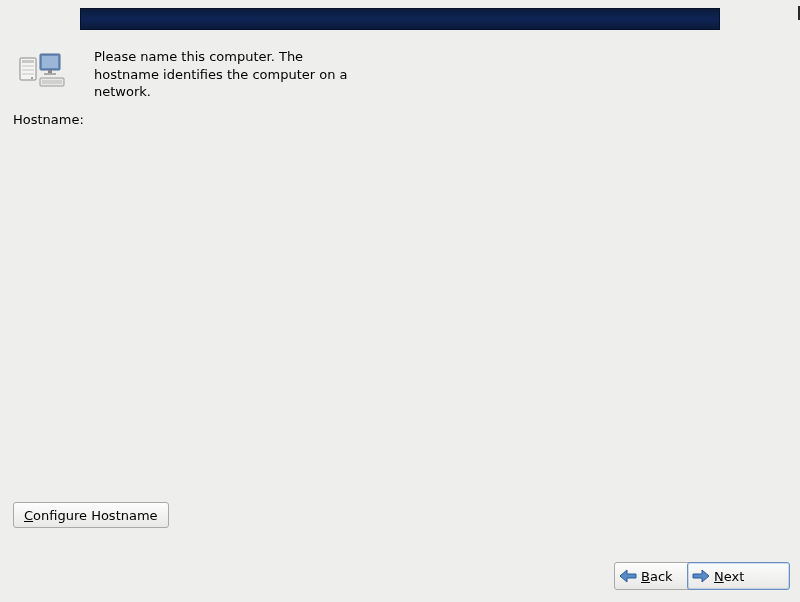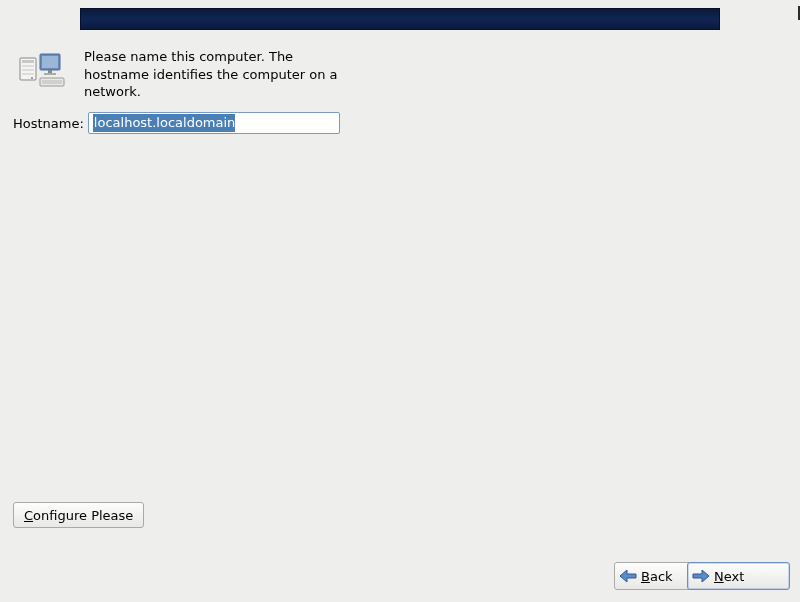--- a/index.html
+++ b/index.html
@@ -25,21 +25,21 @@
       height: 22px;
       background: linear-gradient(to bottom, #0a1a3a 0%, #0f2555 50%, #0a1a3a 100%);
       border: 1px solid #061029;
     }
     .description-row {
       position: absolute;
       top: 48px;
       left: 18px;
       display: flex;
       align-items: flex-start;
-      gap: 18px;
+      gap: 28px;
     }
     .computer-icon {
       width: 48px;
       height: 40px;
       flex-shrink: 0;
       margin-top: 4px;
     }
     .description-text {
       width: 260px;
       line-height: 1.35;
@@ -174,28 +174,24 @@
       <rect x="26" y="21" width="12" height="2" fill="#aaa"></rect>
       <rect x="22" y="26" width="24" height="8" rx="1" fill="#e8e8e6" stroke="#999" stroke-width="1"></rect>
       <rect x="24" y="28" width="20" height="4" fill="#d0d0ce"></rect>
     </svg>
   </span>
   <div class="description-text">Please name this computer.  The hostname identifies the computer on a network.</div>
 </div>
 
 <div class="hostname-row">
   <label class="hostname-label">Hostname:</label>
-  <div style="position:relative;">
-    <input type="text" class="hostname-input" id="hostname-input" readonly="" value="localhost.localdomain" style="">
-    <div class="selection-overlay" id="sel-overlay" style="top:2px; left:5px;">localhost.localdomain</div>
-  </div>
 </div>
 
 <button class="configure-btn">
-  <span class="btn-text"><span class="ul" id="cfg-first">C</span><span id="cfg-rest">onfigure Please</span></span>
+  <span class="btn-text"><span class="ul" id="cfg-first">C</span><span id="cfg-rest">onfigure Hostname</span></span>
 </button>
 
 <div class="bottom-bar">
   <button class="nav-btn back-btn">
     <span class="arrow-icon">
       <svg viewBox="0 0 18 14" width="18" height="14">
         <path d="M 8 1 L 1 7 L 8 13 L 8 9 L 17 9 L 17 5 L 8 5 Z" fill="#5a8ac8" stroke="#2a5a98" stroke-width="1" stroke-linejoin="round"></path>
       </svg>
     </span>
     <span class="btn-text"><span class="ul" id="back-first">B</span><span id="back-rest">ack</span></span>

